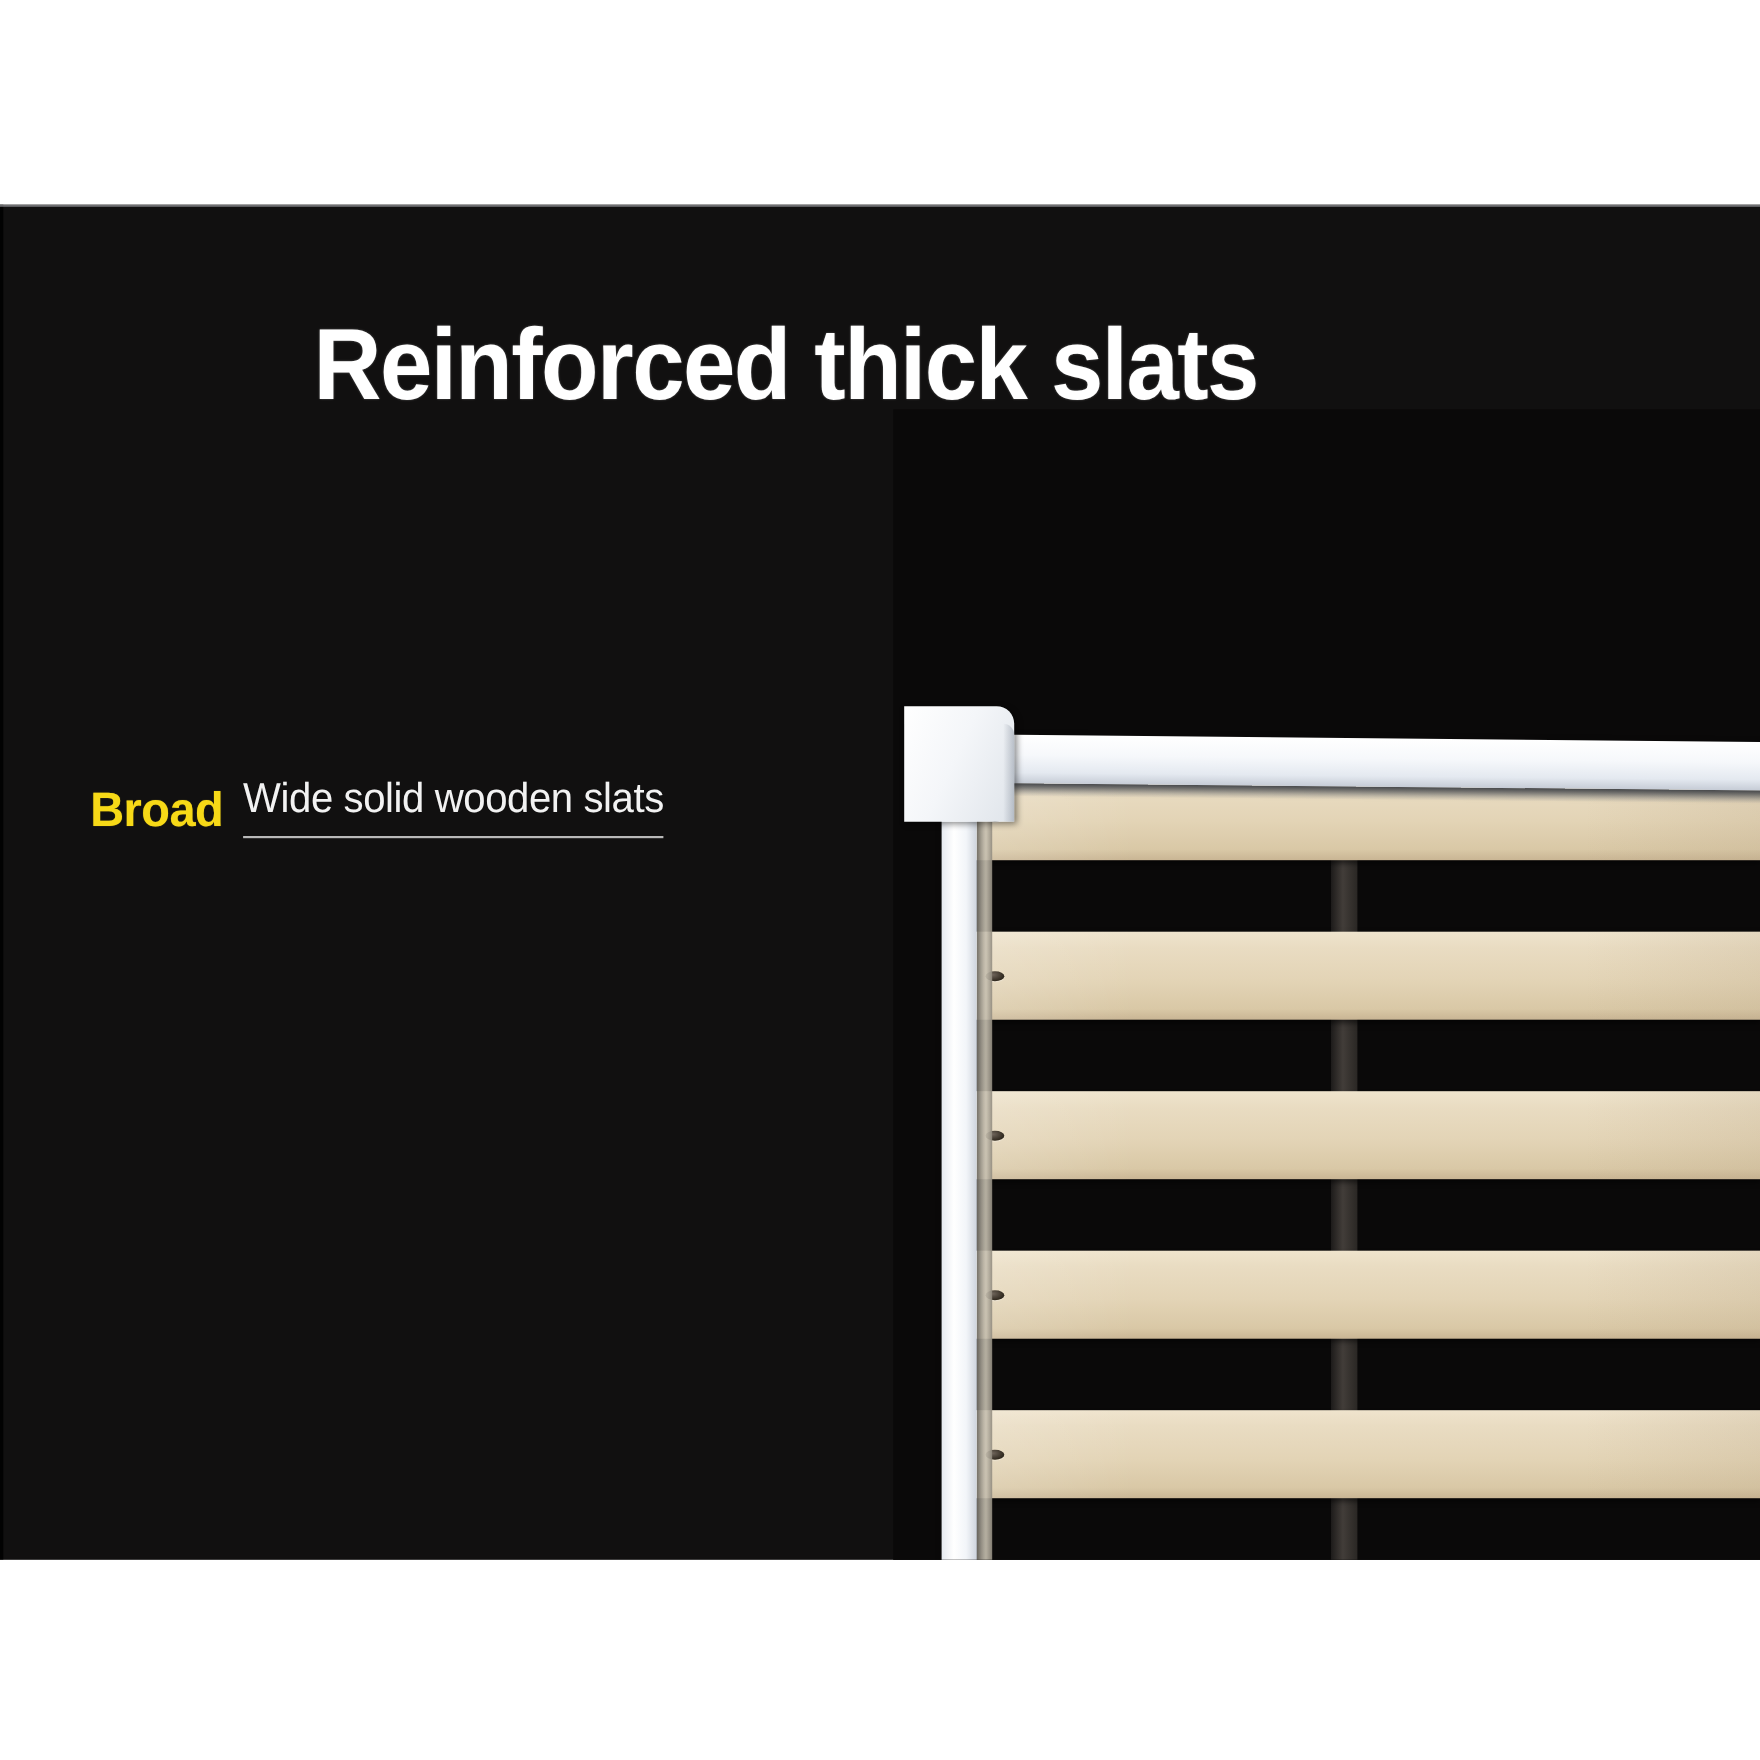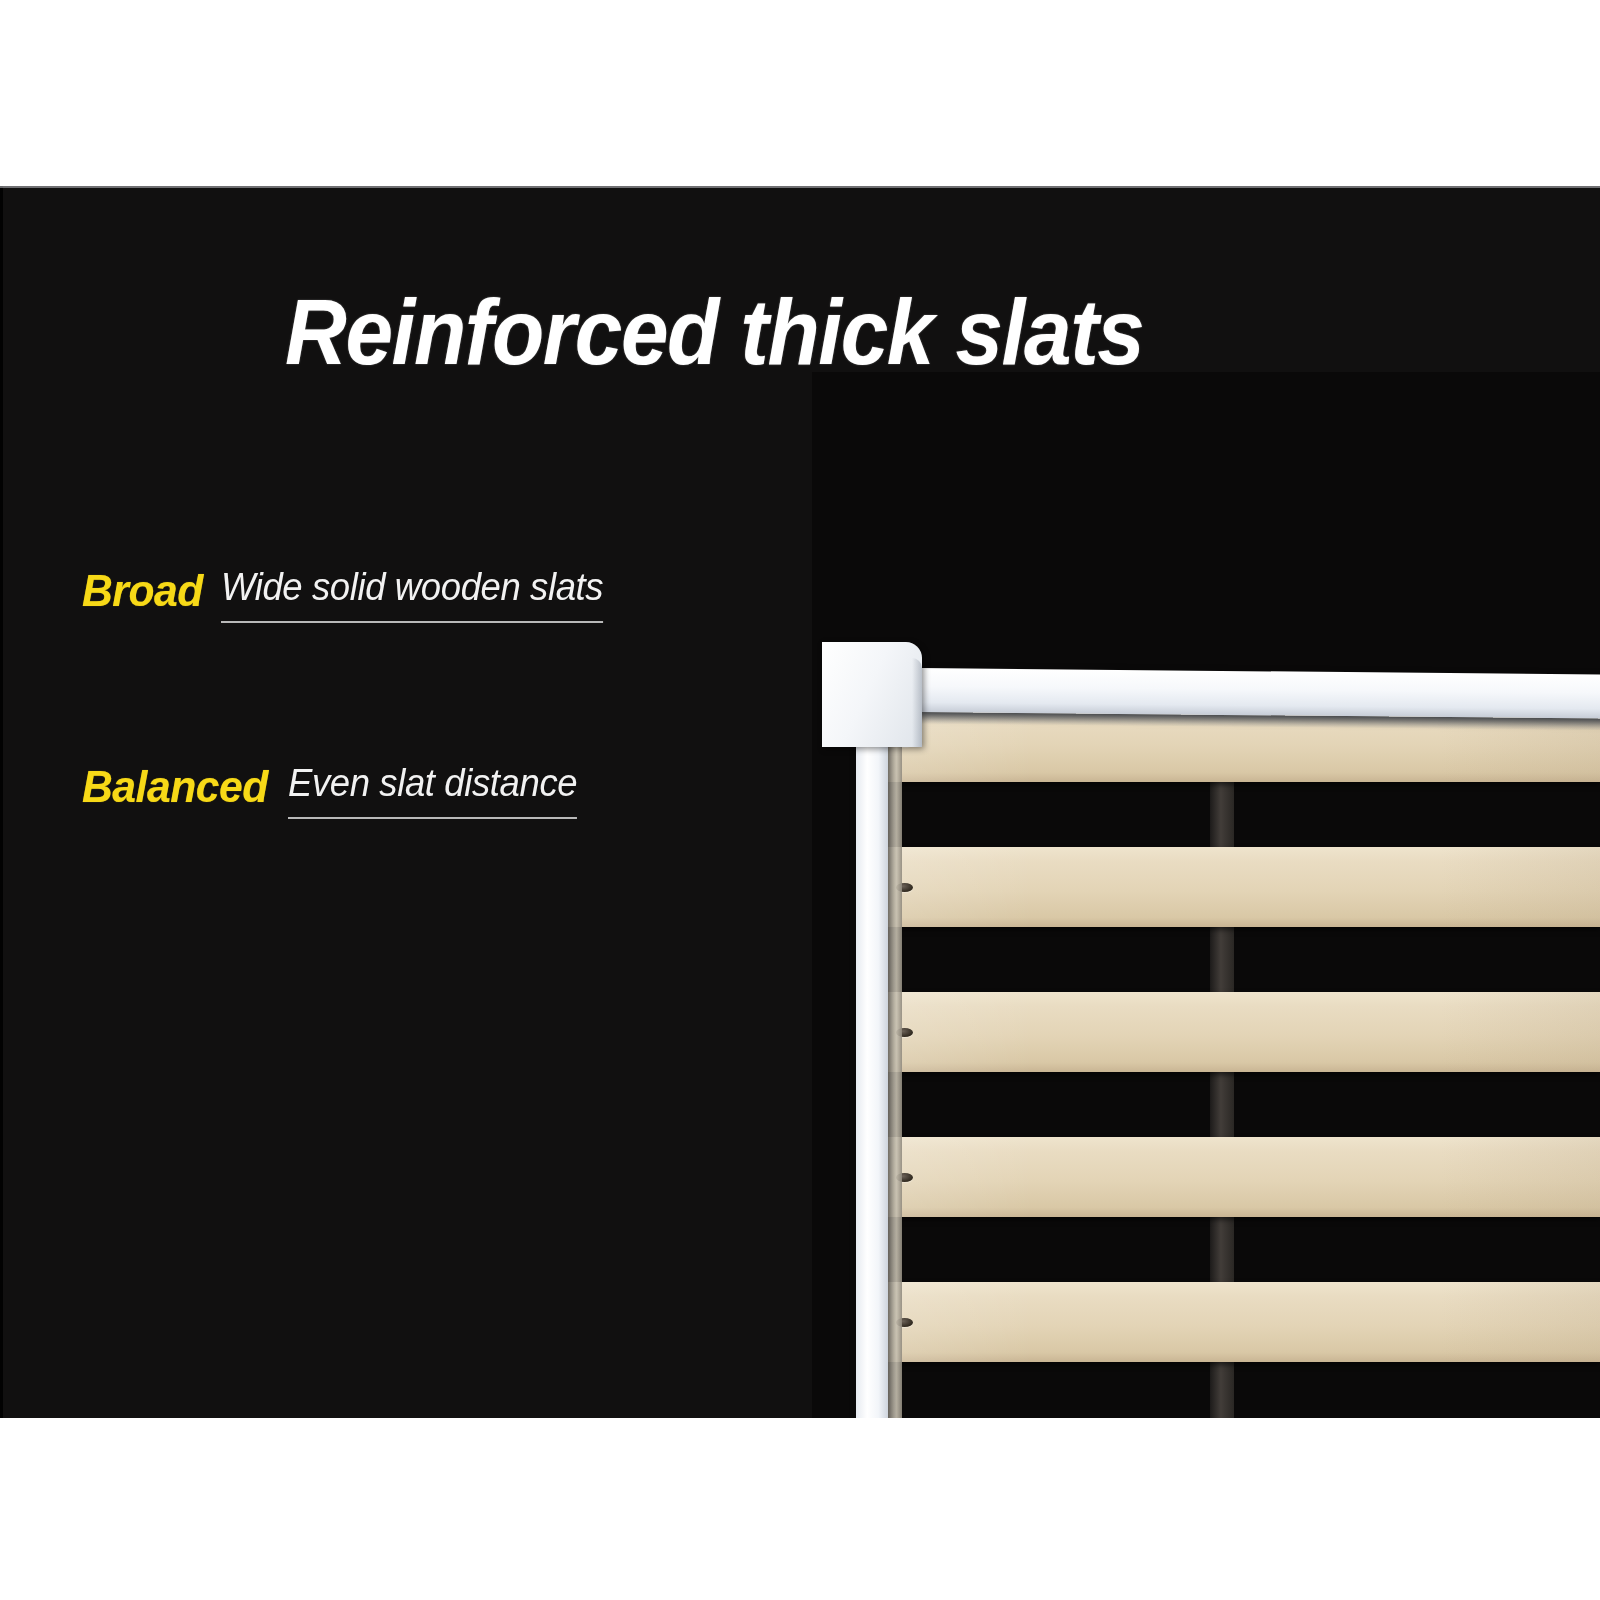--- a/index.html
+++ b/index.html
@@ -8,21 +8,20 @@
     width:1600px; height:1600px;
     background:#ffffff;
     font-family:"Liberation Sans", sans-serif;
     overflow:hidden;
   }
 
   #stage {
     position:relative;
     width:1600px; height:1600px;
     background:#ffffff;
-    font-style:italic;
   }
 
   
   .panel {
     position:absolute;
     left:0; top:186px;
     width:1600px; height:1232px;
     background:#111010;
     overflow:hidden;
   }
@@ -53,21 +52,21 @@
   }
 
   
   .features{
     position:absolute;
     left:82px; top:380px;
     width:760px;
   }
   .feature-row{
     display:flex;
-    align-items:flex-start;
+    align-items:flex-end;
     height:196px;
   }
   .feature-key{
     color:#F7D917;
     font-size:44px;
     font-weight:bold;
     letter-spacing:-.5px;
     white-space:nowrap;
     transform:scaleX(.97);
     transform-origin:left bottom;
@@ -217,24 +216,20 @@
 
     <div class="headline">Reinforced thick slats</div>
 
     <div class="features">
 
       <div class="feature-row">
         <span class="feature-key">Broad</span>
         <span class="feature-desc">Wide solid wooden slats</span>
       </div>
 
-      <div class="feature-row">
-        <span class="feature-key">Balanced</span>
-        <span class="feature-desc">Even slat distance</span>
-      </div>
 
 
 
     </div>
 
     <div class="photo">
       <div class="bed-void"></div>
 
       <div class="center-beam"></div>
 

